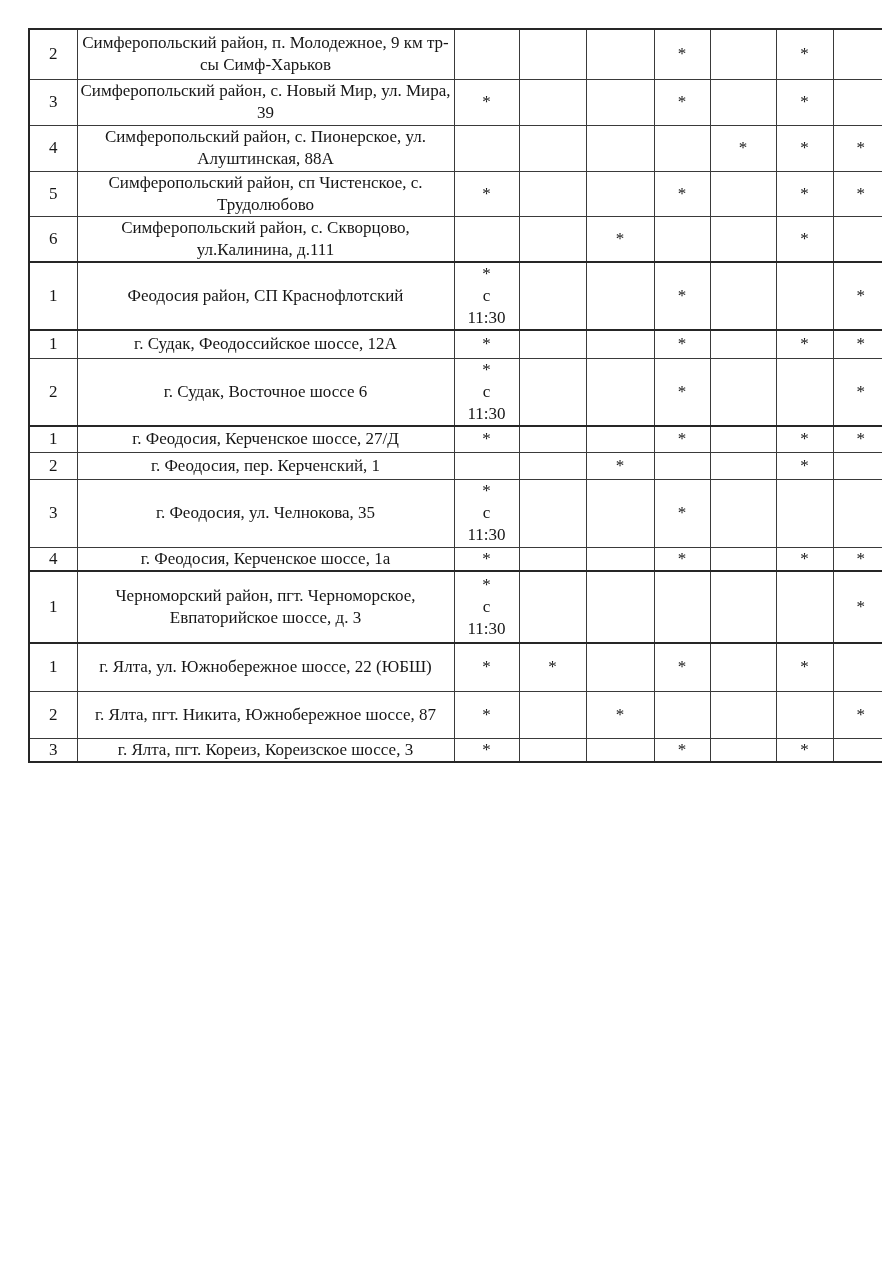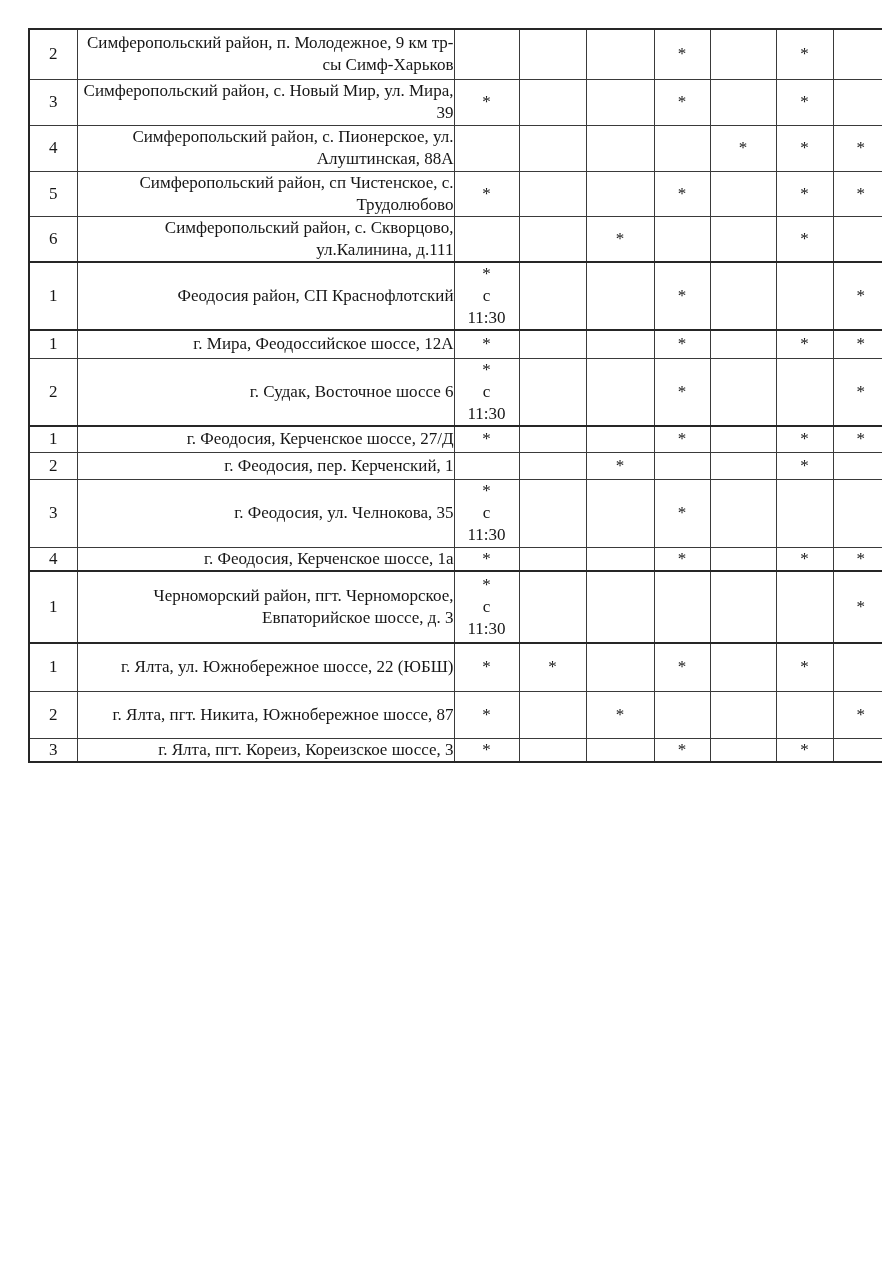--- a/index.html
+++ b/index.html
@@ -36,21 +36,21 @@
     overflow: hidden;
     padding: 0;
   }
   tr.group-start td {
     border-top: 2px solid #262626;
   }
   td.num {
     text-align: center;
   }
   td.addr {
-    text-align: right;
+    text-align: center;
     padding: 1px 4px 1px 6px;
   }
   td.mark {
     text-align: center;
   }
   td.mark .time-line {
     line-height: 22px;
     text-align: center;
   }
 </style>
@@ -136,21 +136,21 @@
           </td>
           <td class="mark"></td>
           <td class="mark"></td>
           <td class="mark">*</td>
           <td class="mark"></td>
           <td class="mark"></td>
           <td class="mark">*</td>
         </tr>
         <tr class="group-start" style="height: 28px;">
           <td class="num">1</td>
-          <td class="addr">г. Мира, Феодоссийское шоссе, 12А</td>
+          <td class="addr">г. Судак, Феодоссийское шоссе, 12А</td>
           <td class="mark">*</td>
           <td class="mark"></td>
           <td class="mark"></td>
           <td class="mark">*</td>
           <td class="mark"></td>
           <td class="mark">*</td>
           <td class="mark">*</td>
         </tr>
         <tr style="height: 68px;">
           <td class="num">2</td>

